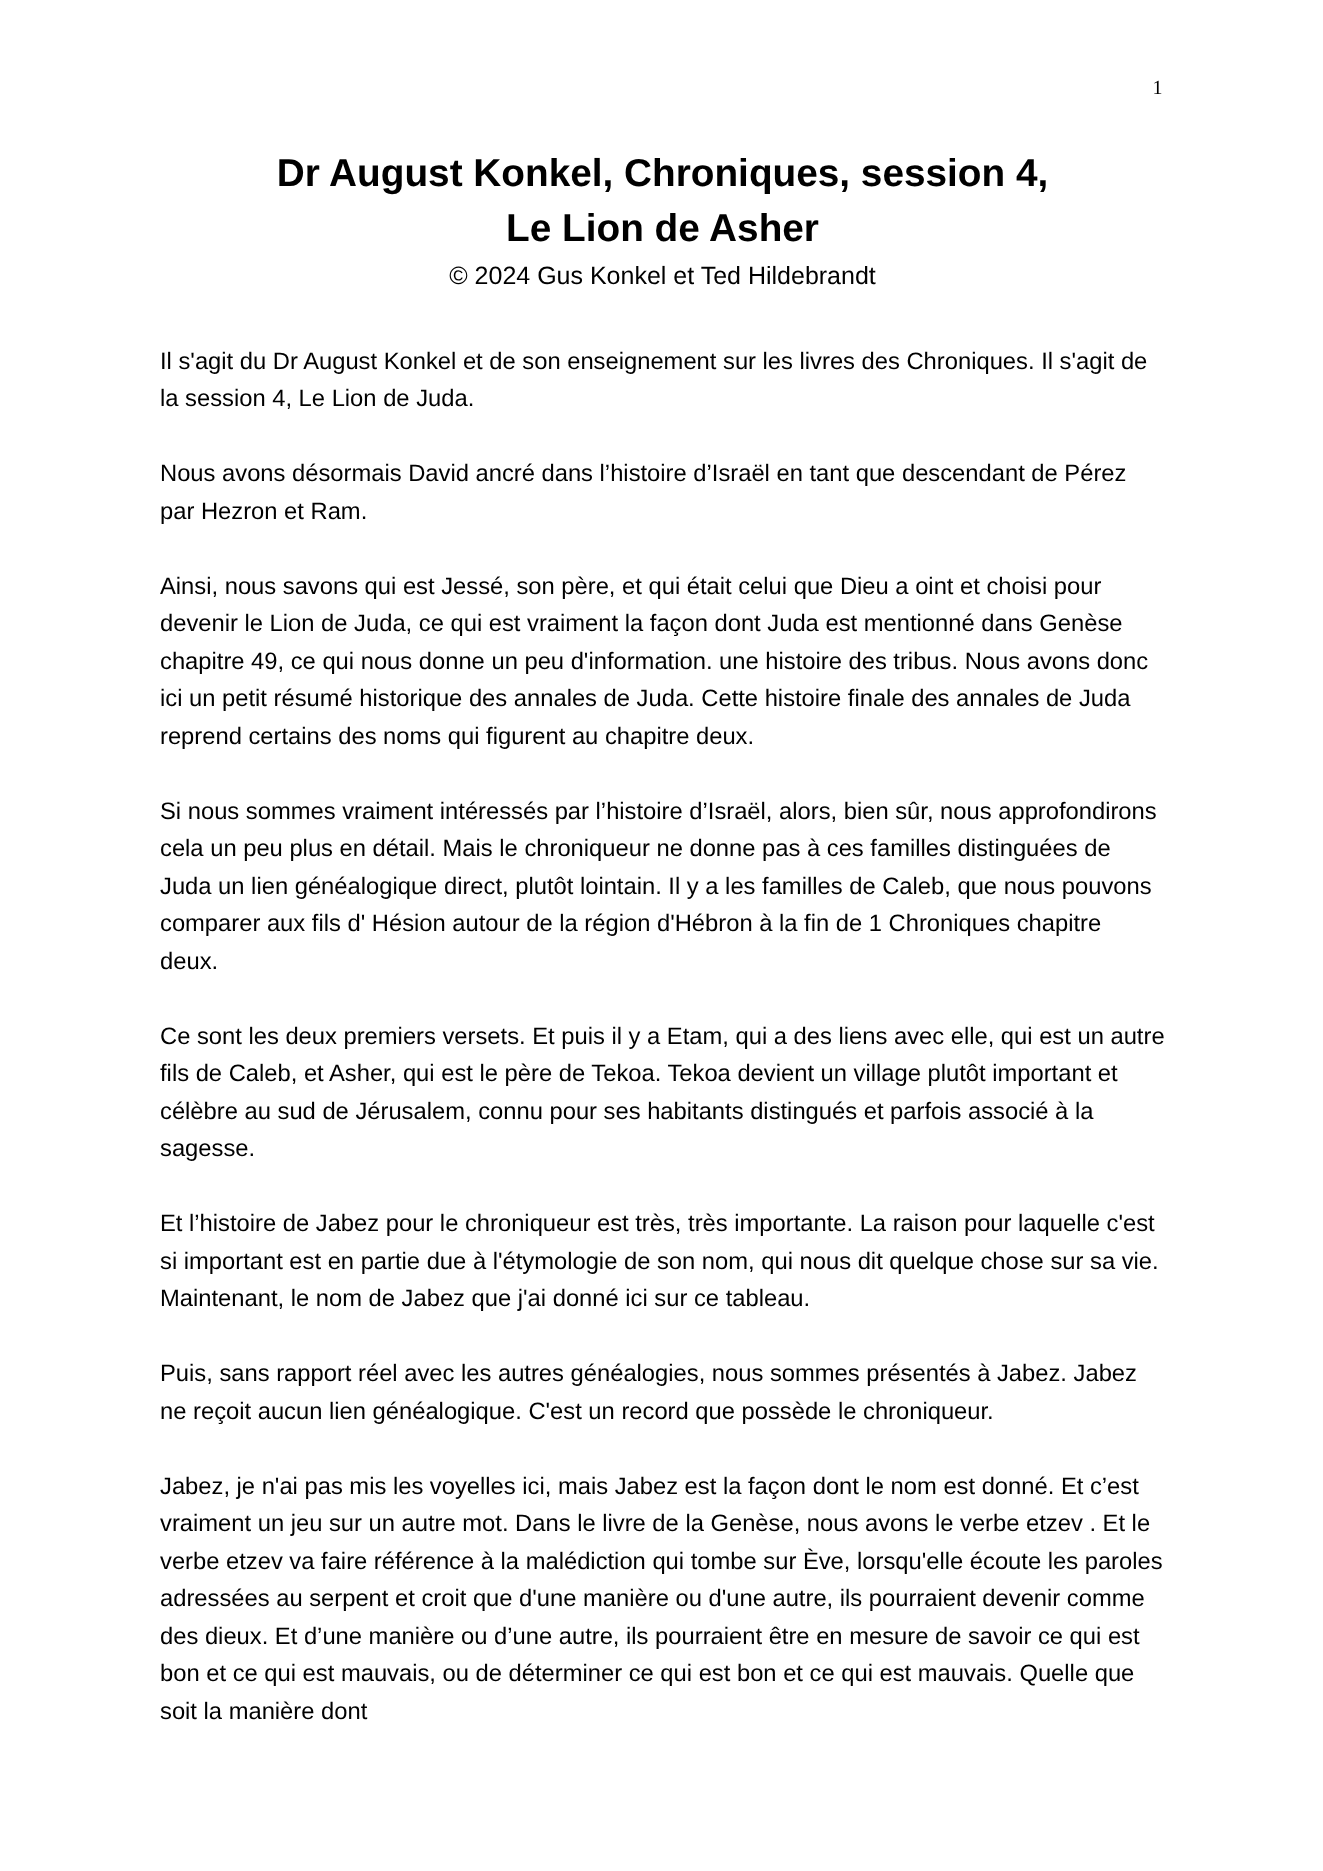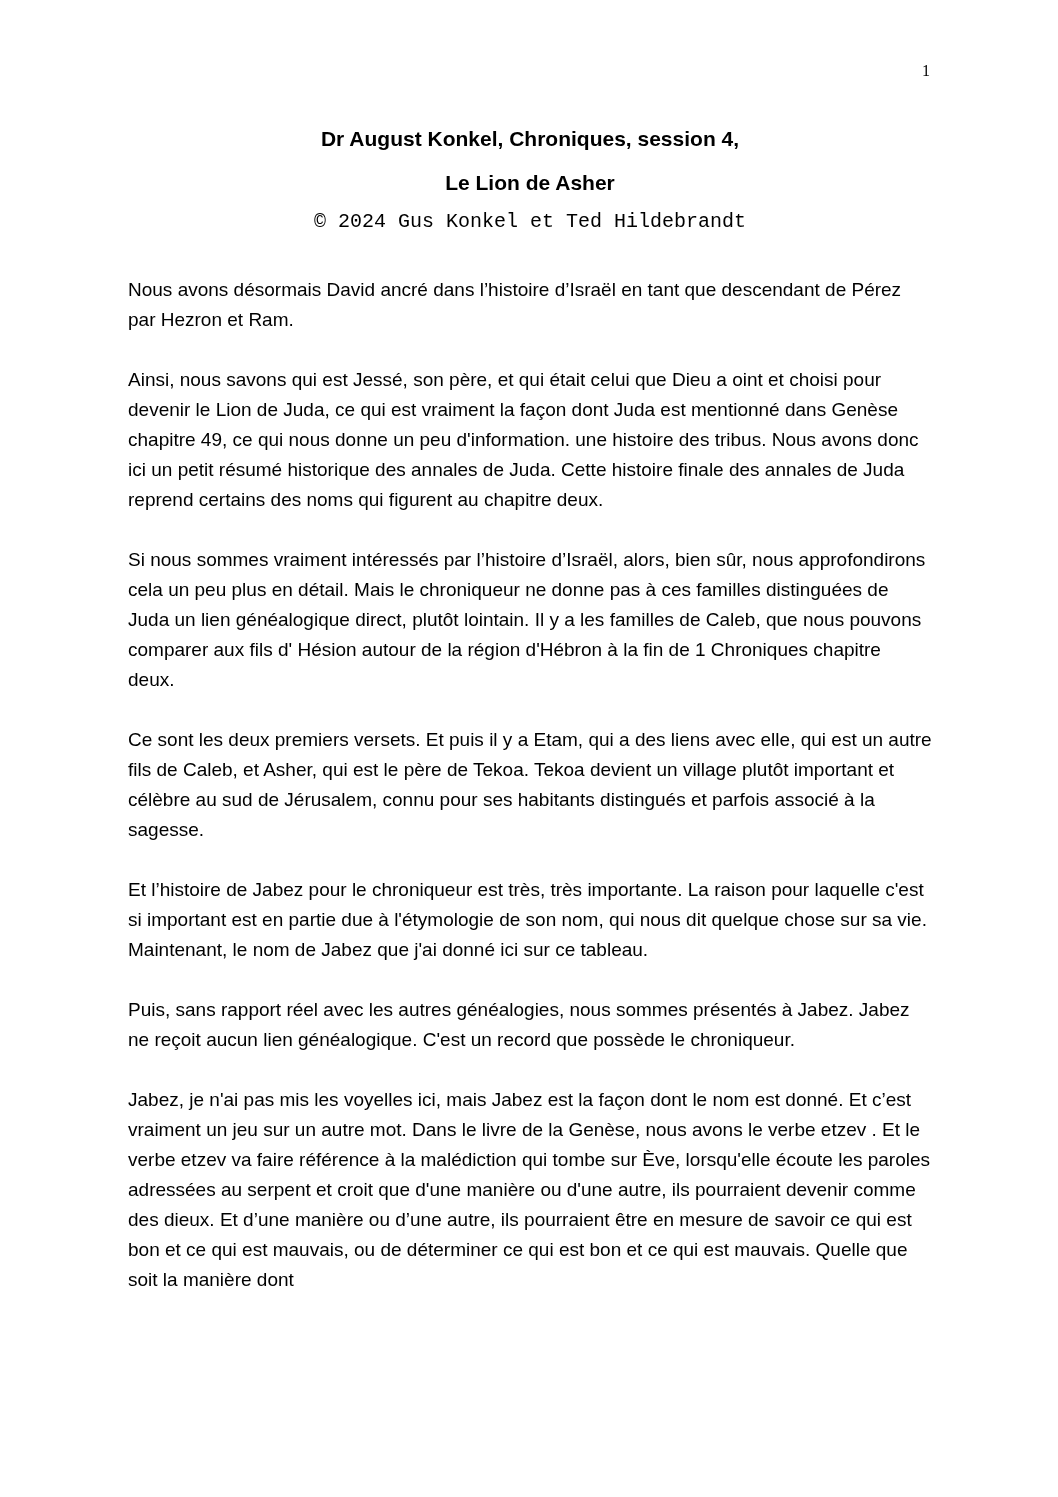--- a/index.html
+++ b/index.html
@@ -27,27 +27,27 @@
     top: 62px;
     right: 128px;
     font-family: "Liberation Serif", serif;
     font-size: 16px;
     color: #000000;
   }
   .title-block {
     margin-top: 62px;
     text-align: center;
     font-weight: bold;
-    font-size: 21px;
+    font-size: 31px;
     line-height: 44px;
     letter-spacing: 0px;
   }
   .copyright {
     text-align: center;
-    font-family: Liberation Mono, monospace;
+    font-family: Liberation Sans, sans-serif;
     font-size: 20px;
     margin-top: 5px;
   }
   .body-text {
     margin-top: 42px;
     font-size: 19px;
     line-height: 30px;
     text-align: left;
   }
   .body-text p {
@@ -62,20 +62,21 @@
   <div class="page-number">1</div>
 
   <div class="title-block">
     <div>Dr August Konkel, Chroniques, session 4,</div>
     <div>Le Lion de Asher</div>
   </div>
 
   <div class="copyright">© 2024 Gus Konkel et Ted Hildebrandt</div>
 
   <div class="body-text">
+    <p>Il s'agit du Dr August Konkel et de son enseignement sur les livres des Chroniques. Il s'agit de la session 4, Le Lion de Juda.</p>
     <p>Nous avons désormais David ancré dans l’histoire d’Israël en tant que descendant de Pérez par Hezron et Ram.</p>
     <p>Ainsi, nous savons qui est Jessé, son père, et qui était celui que Dieu a oint et choisi pour devenir le Lion de Juda, ce qui est vraiment la façon dont Juda est mentionné dans Genèse chapitre 49, ce qui nous donne un peu d'information. une histoire des tribus. Nous avons donc ici un petit résumé historique des annales de Juda. Cette histoire finale des annales de Juda reprend certains des noms qui figurent au chapitre deux.</p>
     <p>Si nous sommes vraiment intéressés par l’histoire d’Israël, alors, bien sûr, nous approfondirons cela un peu plus en détail. Mais le chroniqueur ne donne pas à ces familles distinguées de Juda un lien généalogique direct, plutôt lointain. Il y a les familles de Caleb, que nous pouvons comparer aux fils d' Hésion autour de la région d'Hébron à la fin de 1 Chroniques chapitre deux.</p>
     <p>Ce sont les deux premiers versets. Et puis il y a Etam, qui a des liens avec elle, qui est un autre fils de Caleb, et Asher, qui est le père de Tekoa. Tekoa devient un village plutôt important et célèbre au sud de Jérusalem, connu pour ses habitants distingués et parfois associé à la sagesse.</p>
     <p>Et l’histoire de Jabez pour le chroniqueur est très, très importante. La raison pour laquelle c'est si important est en partie due à l'étymologie de son nom, qui nous dit quelque chose sur sa vie. Maintenant, le nom de Jabez que j'ai donné ici sur ce tableau.</p>
     <p>Puis, sans rapport réel avec les autres généalogies, nous sommes présentés à Jabez. Jabez ne reçoit aucun lien généalogique. C'est un record que possède le chroniqueur.</p>
     <p>Jabez, je n'ai pas mis les voyelles ici, mais Jabez est la façon dont le nom est donné. Et c’est vraiment un jeu sur un autre mot. Dans le livre de la Genèse, nous avons le verbe etzev . Et le verbe etzev va faire référence à la malédiction qui tombe sur Ève, lorsqu'elle écoute les paroles adressées au serpent et croit que d'une manière ou d'une autre, ils pourraient devenir comme des dieux. Et d’une manière ou d’une autre, ils pourraient être en mesure de savoir ce qui est bon et ce qui est mauvais, ou de déterminer ce qui est bon et ce qui est mauvais. Quelle que soit la manière dont</p>
   </div>
 
 </div>

